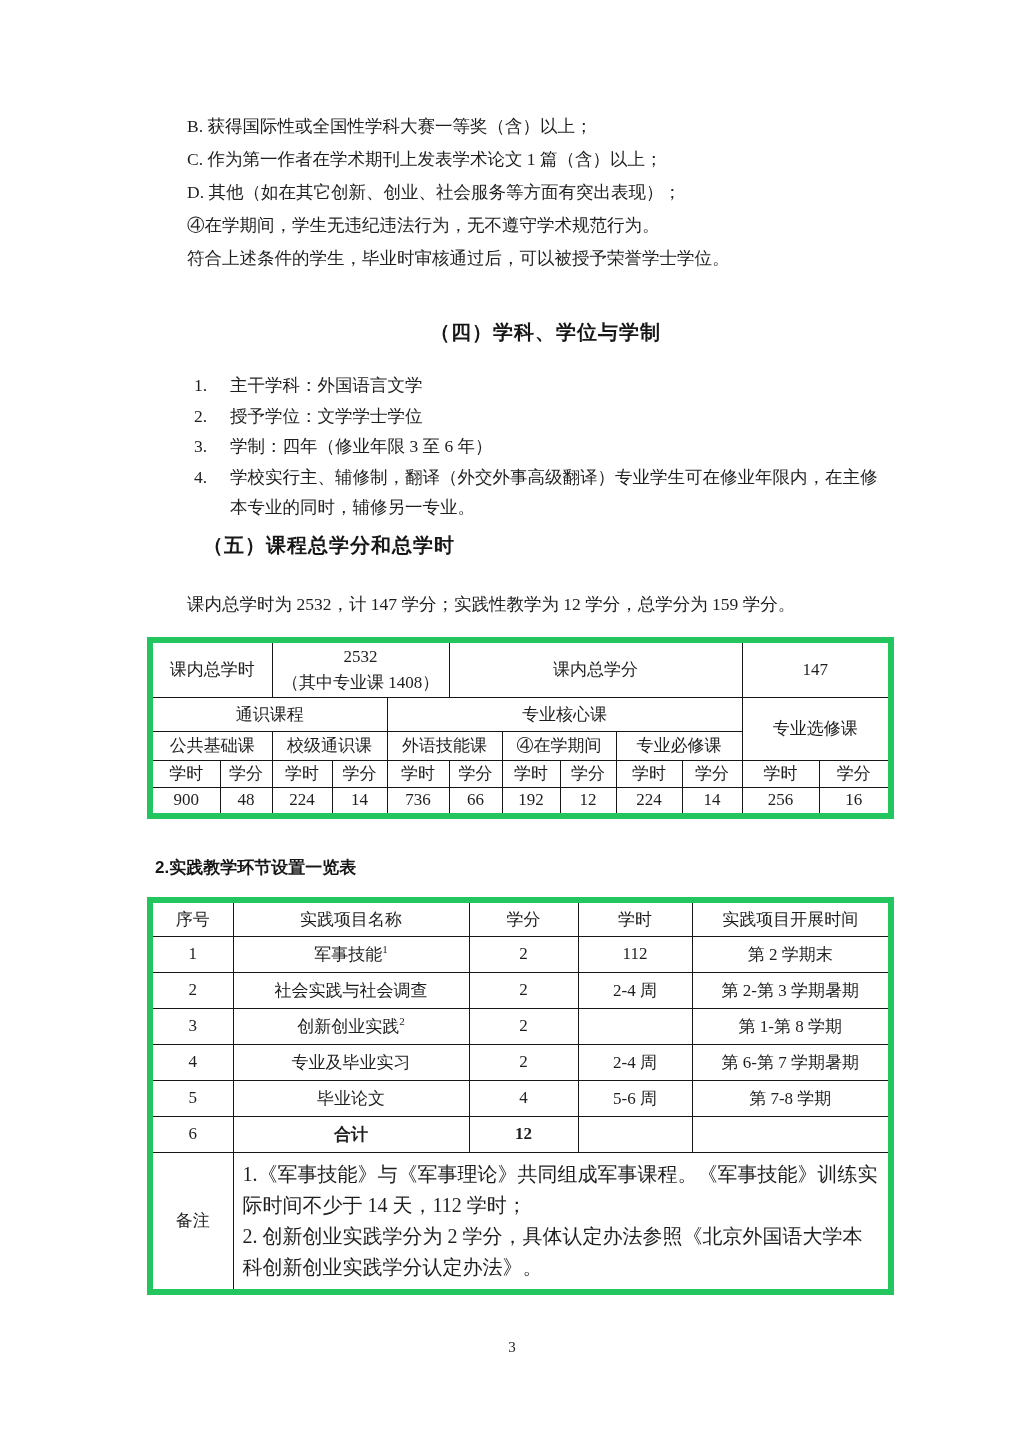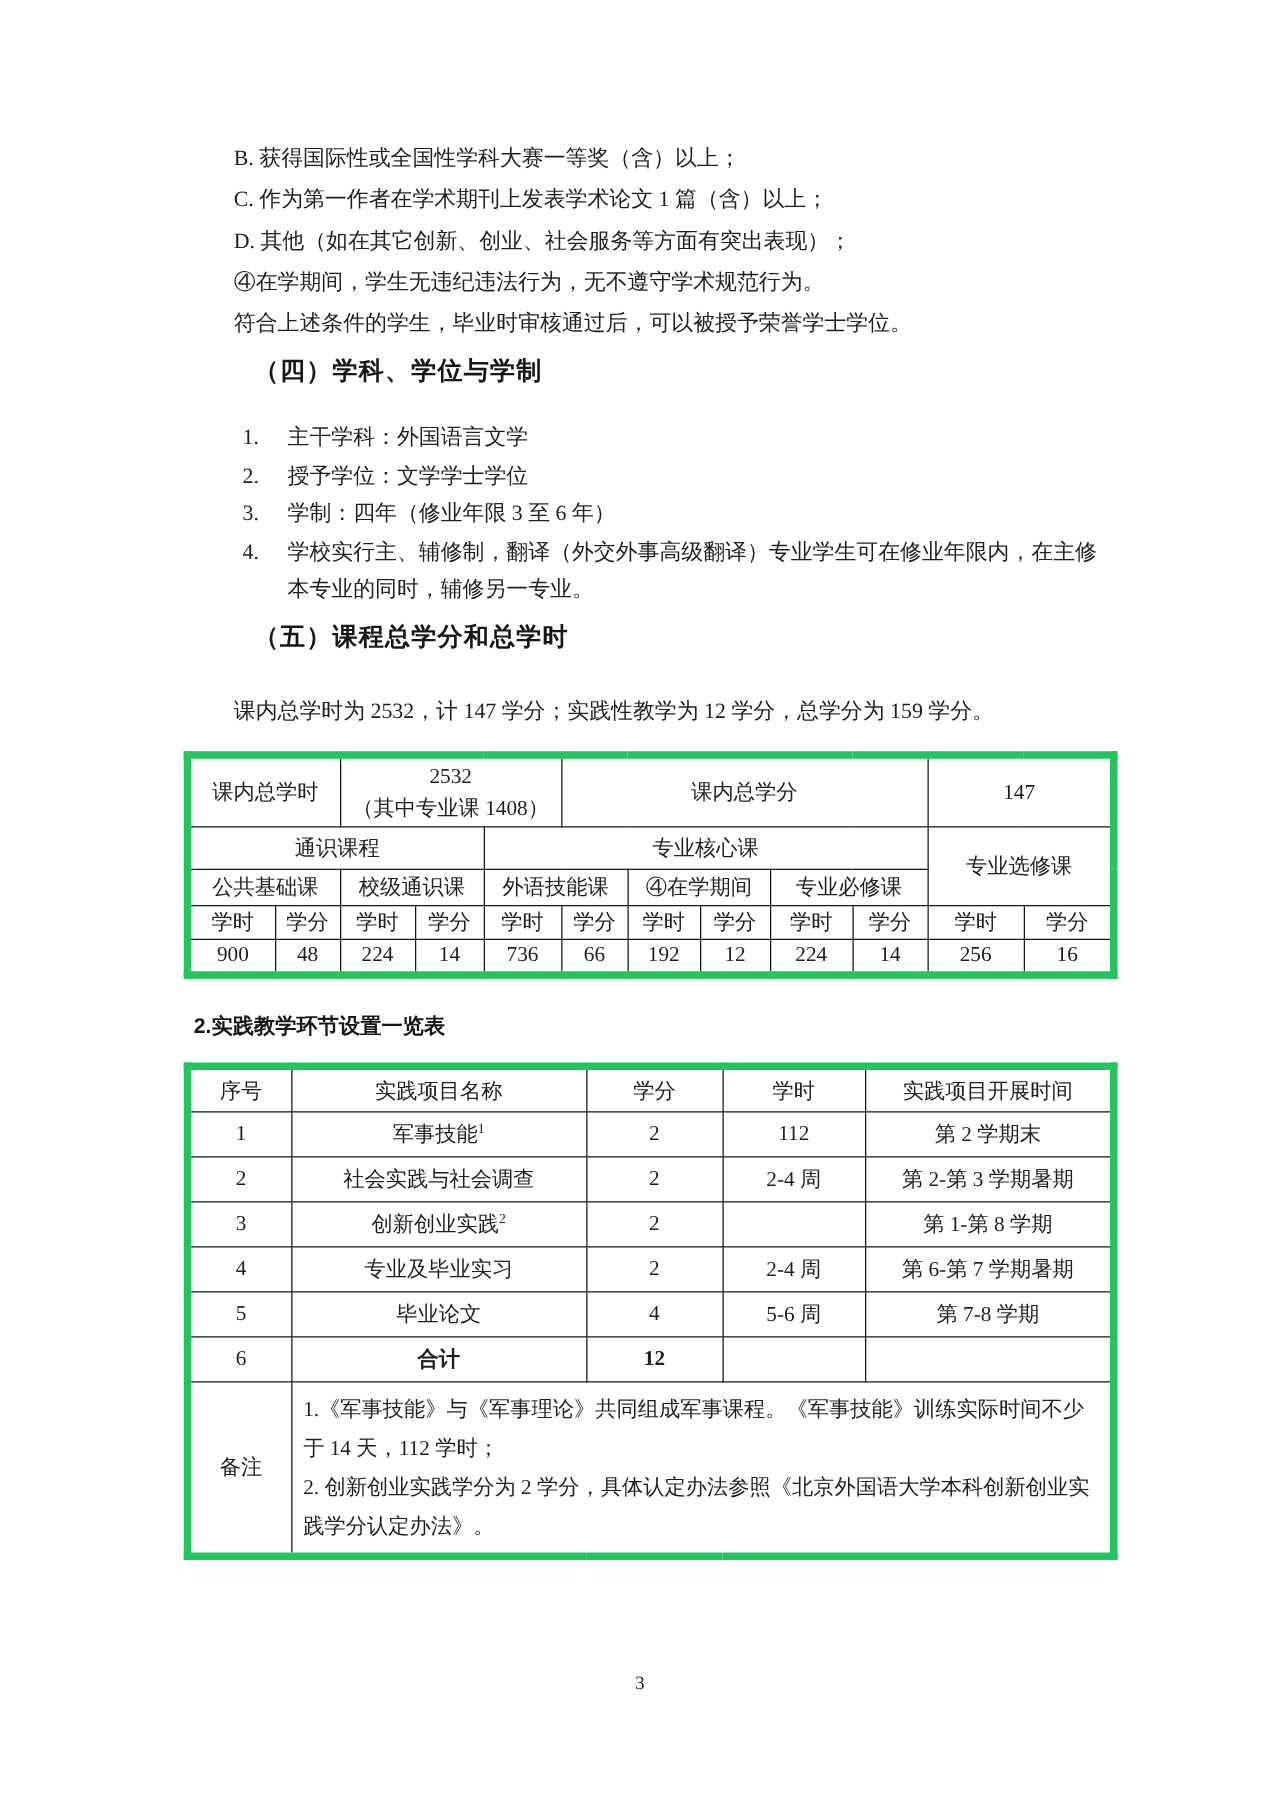--- a/index.html
+++ b/index.html
@@ -22,40 +22,40 @@
   .intro .line { white-space: nowrap; }
   
   .sec-heading {
     font-family: "Liberation Sans", "DejaVu Sans", sans-serif;
     font-weight: bold;
     font-size: 20px;
     color: #171717;
     padding-left: 56px;
     letter-spacing: 1px;
   }
-  .heading4 { margin-top: 8px; }
+  .heading4 { margin-top: 44px; text-align: center; }
   .heading5 { margin-top: 9px; }
   
   .num-list { margin-top: 24px; font-size: 17.5px; }
   .num-item { display: flex; line-height: 30.5px; }
   .num-item .num { width: 36px; padding-left: 47px; flex: none; box-sizing: content-box; }
   .num-item .txt { flex: 1; }
   
   .summary { margin-top: 30px; padding-left: 40px; font-size: 17.5px; line-height: 30px; }
   
   .tbl-title {
     font-family: "Liberation Sans", "DejaVu Sans", sans-serif;
     font-weight: bold;
     font-size: 17px;
     color: #171717;
     margin-top: 27px;
     padding-left: 5px;
   }
   .tbl-title .gap { display: inline-block; width: 16px; }
-  .tbl2-title { padding-left: 8px; margin-top: 26px; }
+  .tbl2-title { padding-left: 8px; margin-top: 37px; }
   
   table {
     border-collapse: collapse;
     table-layout: fixed;
     width: 741px;
     margin-top: 18px;
     font-size: 17px;
     color: #1e1e1e;
   }
   td {
@@ -70,21 +70,21 @@
   .t1r3 td { height: 29px; }
   .t1r4 td { height: 27px; }
   .t1r5 td { height: 29px; }
   .t2 tr td { height: 36px; }
   .t2 tr.notes td { height: 122px; }
   .t2 td.notes-cell {
     text-align: left;
     vertical-align: middle;
     padding: 6px 10px 6px 9px;
     line-height: 31px;
-    font-size: 17px;
+    font-size: 20px;
   }
   .bold { font-weight: bold; }
   sup { font-size: 11px; vertical-align: super; line-height: 0; }
   .two-line div { line-height: 26px; }
   
   .page-num {
     position: absolute;
     top: 1339px;
     left: 0;
     width: 1024px;

